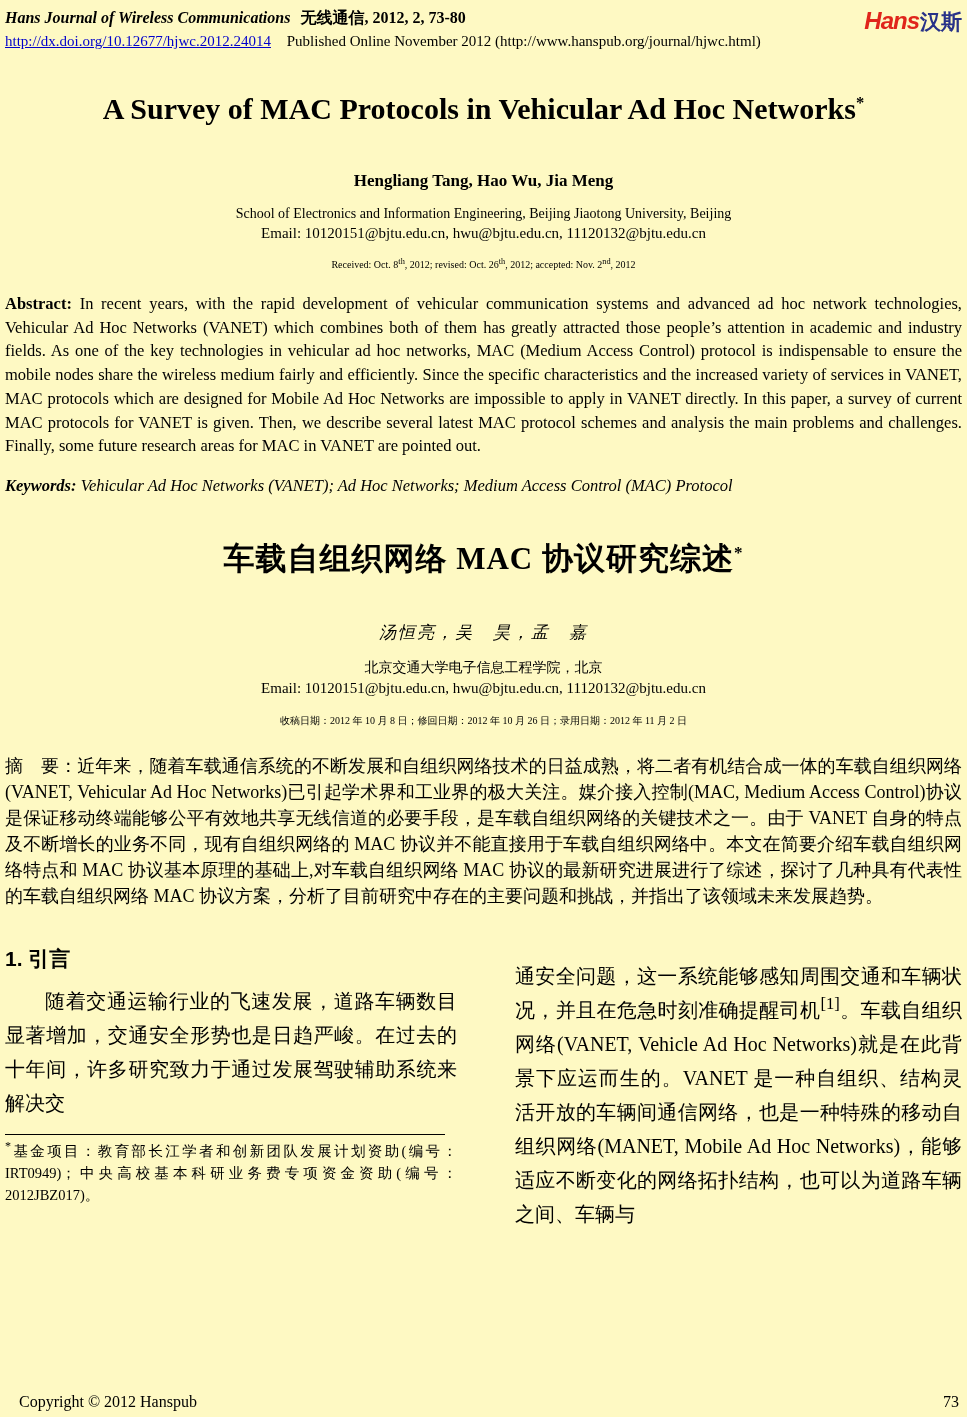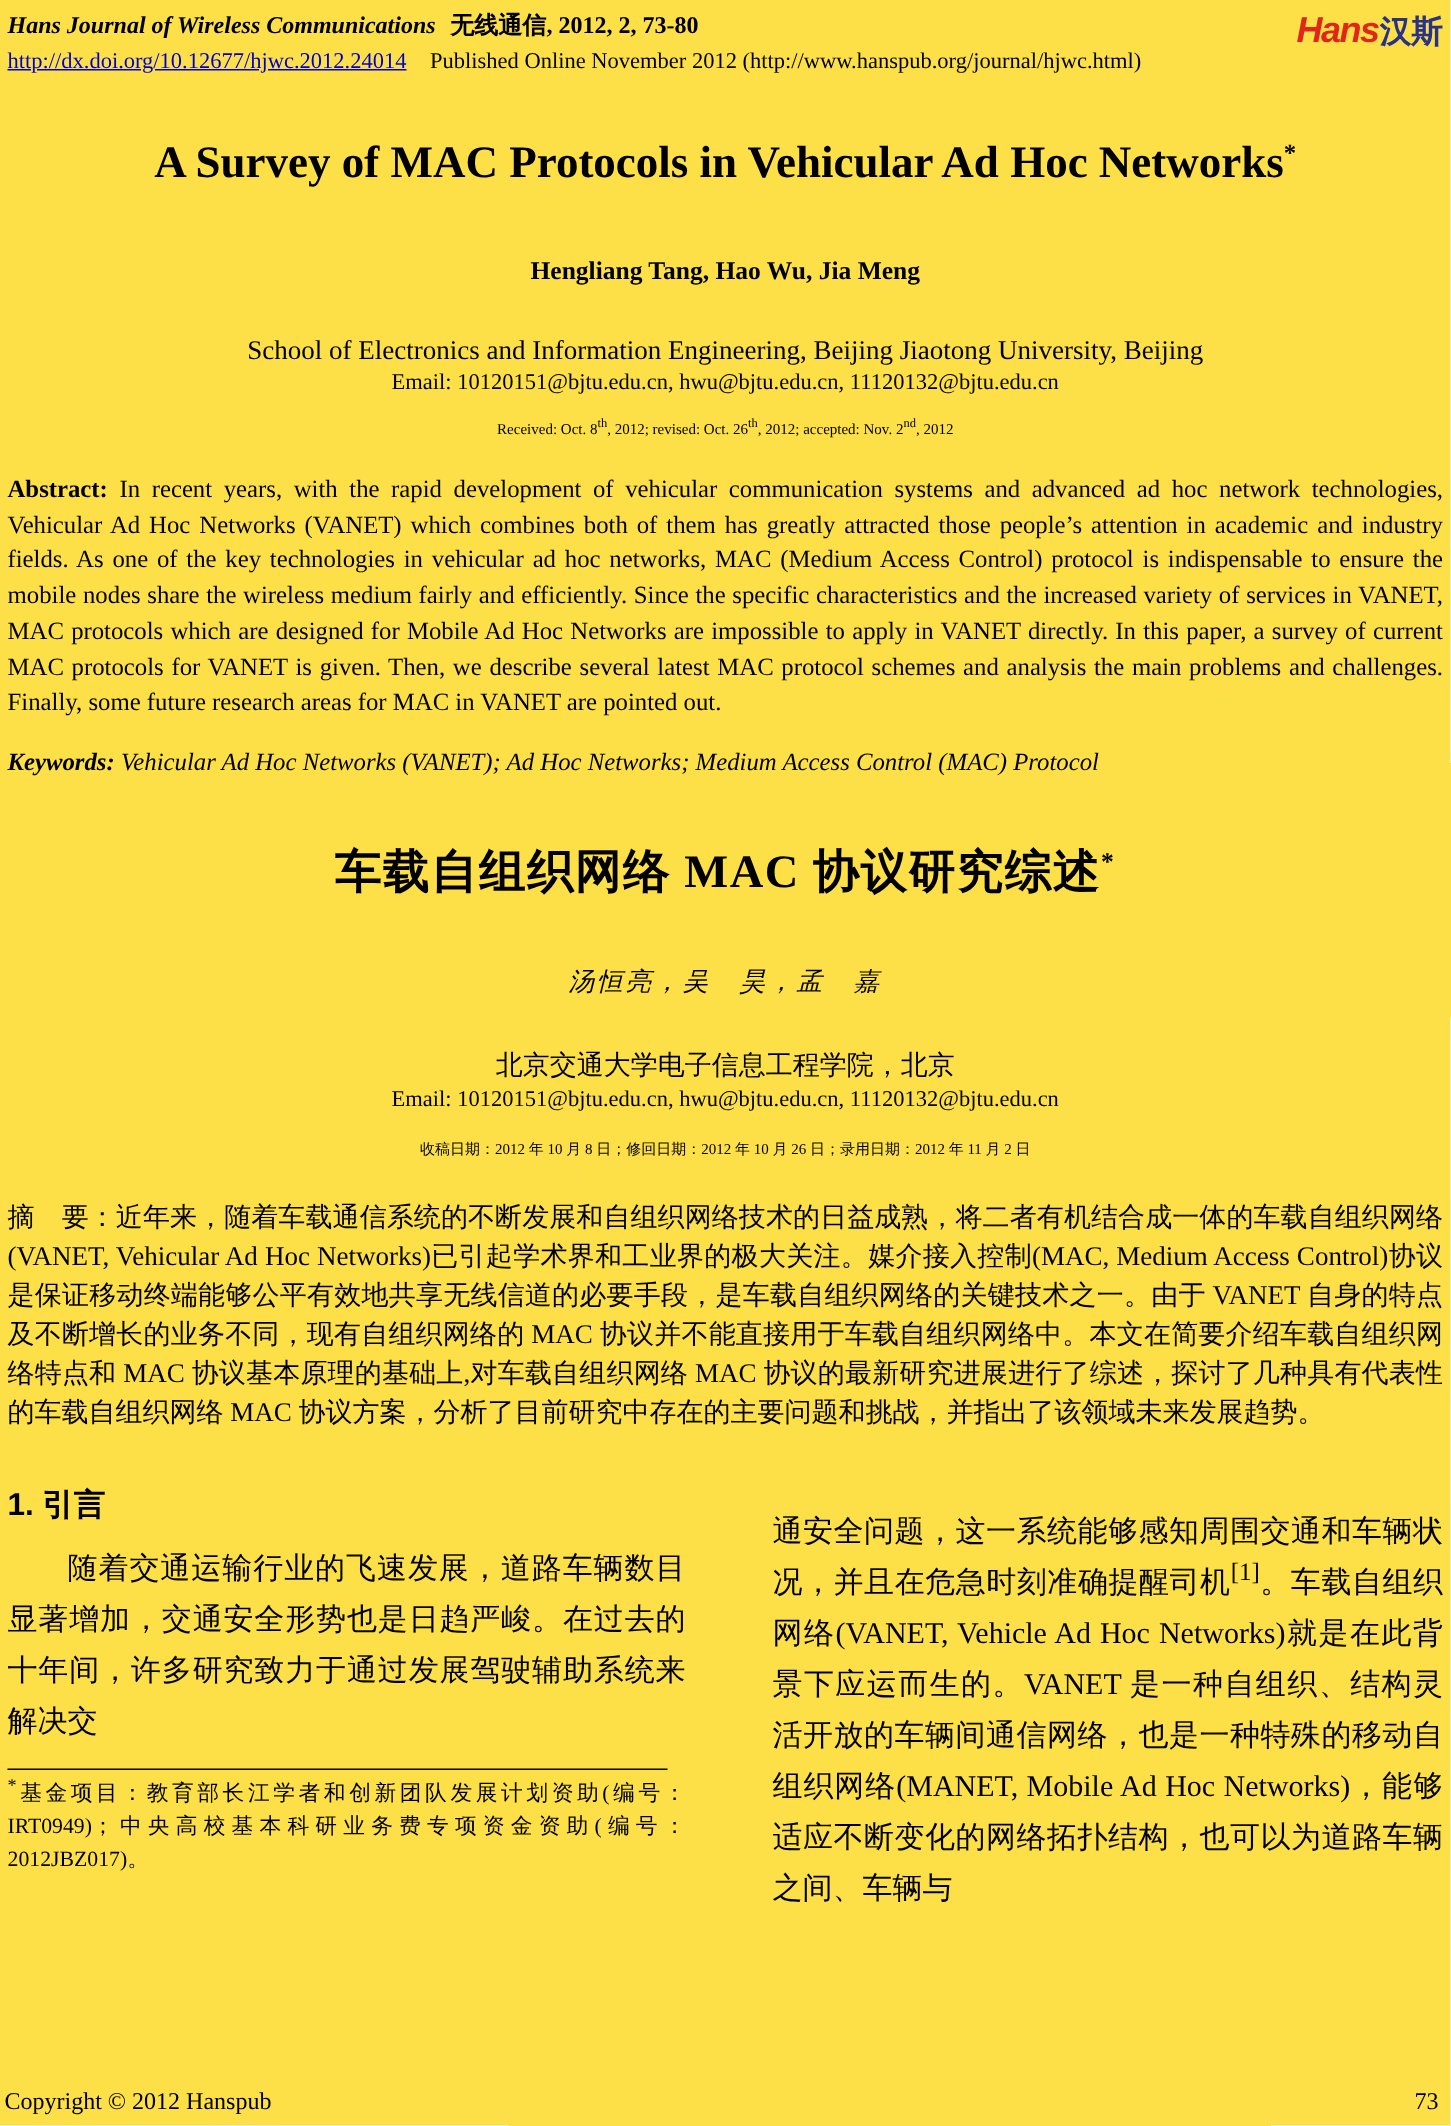--- a/index.html
+++ b/index.html
@@ -1,19 +1,19 @@
 <!DOCTYPE html>
 <html style="--link: #0000cc; --logo-red: #e0251b; --logo-blue: #283288;"><head>
 <meta charset="utf-8">
 <style>
   html,body{margin:0;padding:0;background:#ffffff;}
   .page{
     position:relative;
     width:967px;height:1417px;
-    background:#fde047;color:#000;
+    background:#fef9c3;color:#000;
     font-family:"Liberation Serif","DejaVu Serif",serif;
     box-sizing:border-box;
     padding:8px 5px 0 5px;
     overflow:hidden;
   }
   sup{line-height:0;}
   
   .hdr{display:flex;justify-content:space-between;align-items:flex-start;}
   .hdr-line1{font-size:16px;line-height:20px;}
   .jname{font-weight:bold;font-style:italic;}
@@ -21,21 +21,21 @@
   .hdr-line2{font-size:15px;line-height:20px;margin-top:3px;}
   .doi{color:var(--link,#0000cc);text-decoration:underline;}
   .pub{margin-left:12px;}
   .logo{white-space:nowrap;line-height:1;margin-top:1px;}
   .logo-hans{color:var(--logo-red,#e0251b);font-family:"Liberation Sans","DejaVu Sans",sans-serif;font-weight:bold;font-style:italic;font-size:24px;letter-spacing:-1px;}
   .logo-cn{color:var(--logo-blue,#283288);font-weight:bold;font-size:21px;margin-left:1px;}
   
   .title{font-size:30px;font-weight:bold;text-align:center;margin:40px 0 0 0;line-height:1.2;}
   .tsup{font-size:0.55em;}
   .authors{text-align:center;font-weight:bold;font-size:17px;margin-top:44px;}
-  .affil{text-align:center;font-size:18px;margin-top:32px;}
+  .affil{text-align:center;font-size:14px;margin-top:15px;}
   .email{text-align:center;font-size:15px;margin-top:3px;}
   .received{text-align:center;font-size:10px;margin-top:17px;}
   .abstract{font-size:16.5px;line-height:23.7px;text-align:justify;margin:22px 0 0 0;}
   .lbl{font-weight:bold;}
   .keywords{font-size:16.5px;margin:18px 0 0 0;font-style:italic;}
   
   .cn-title{font-size:31px;font-weight:bold;text-align:center;margin:44px 0 0 0;letter-spacing:1px;line-height:1.25;}
   .cn-authors{text-align:center;font-size:17px;font-style:italic;margin-top:42px;letter-spacing:2px;}
   .cn-abstract{font-size:18px;line-height:26px;text-align:justify;margin:25px 0 0 0;}
   .cn-lbl{font-weight:normal;font-family:"Liberation Sans","DejaVu Sans",sans-serif;font-style:normal;}
@@ -45,21 +45,21 @@
   .col-left,.col-right{width:458px;box-sizing:border-box;}
   .sec-h{font-size:21px;font-weight:bold;font-family:"Liberation Sans","DejaVu Sans",sans-serif;margin:0;line-height:1.3;}
   .body-p{font-size:20px;line-height:34px;text-align:justify;margin:12px 0 0 0;}
   .indent{text-indent:2em;}
   .col-right .body-p{margin-top:14px;}
   
   .footnote{margin-top:14px;}
   .fn-rule{width:440px;border-top:1.5px solid #000;height:0;margin-bottom:5px;}
   .fn-text{font-size:14.5px;line-height:22px;text-align:justify;margin:0;width:452px;}
   
-  .pg-footer{position:absolute;left:3px;right:8px;bottom:6px;display:flex;justify-content:space-between;font-size:16px;}
+  .pg-footer{position:absolute;left:19px;right:8px;bottom:6px;display:flex;justify-content:space-between;font-size:16px;}
 </style>
 </head>
 <body>
 
 <div class="page">
 
   <header class="hdr">
     <div class="hdr-left">
       <div class="hdr-line1">
         <span class="jname">Hans Journal of Wireless Communications</span>

